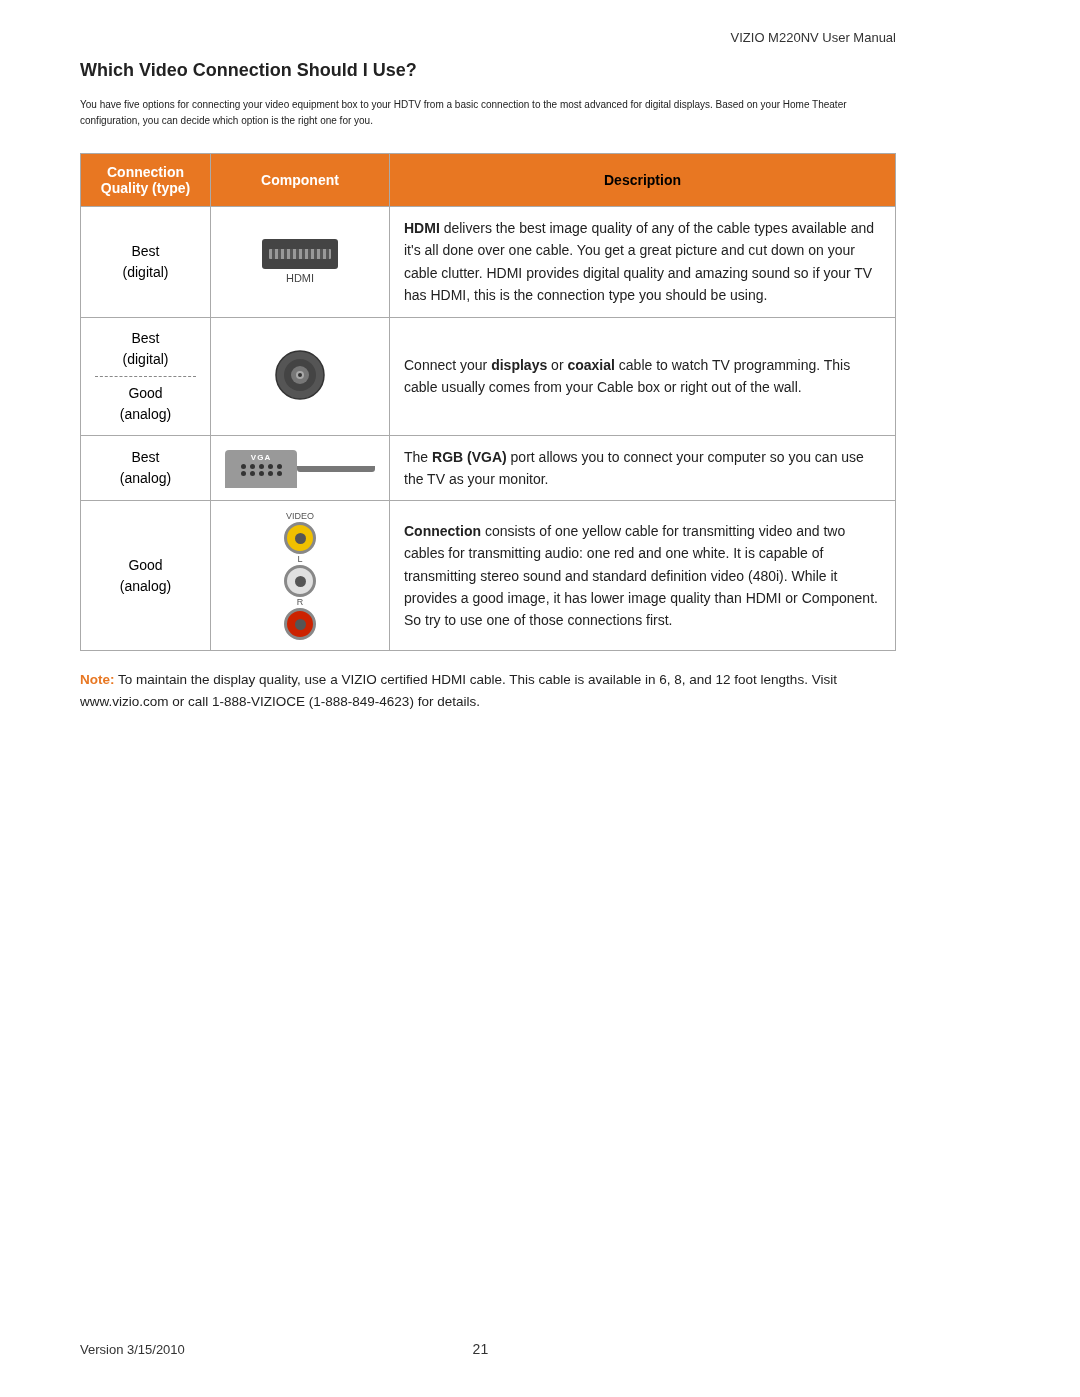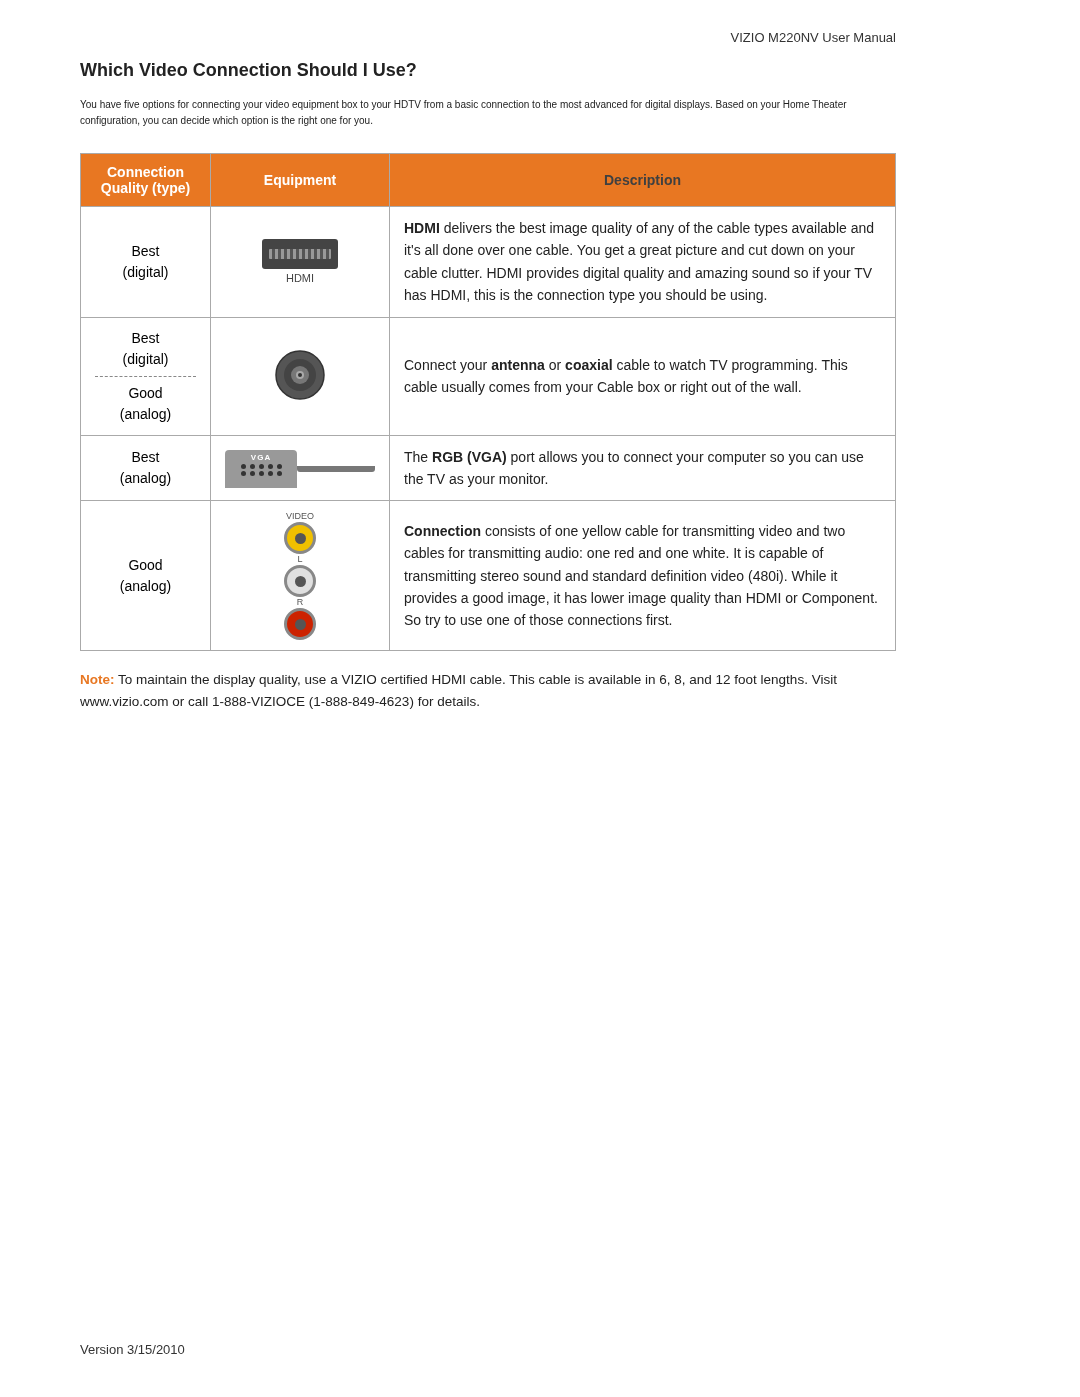--- a/index.html
+++ b/index.html
@@ -65,21 +65,21 @@
     .th-connector {
       background: #e87722;
       color: #fff;
       font-weight: bold;
       font-size: 14px;
       text-align: center;
       width: 120px;
     }
     .th-description {
       background: #e87722;
-      color: #404040;
+      color: #000000;
       font-weight: bold;
       font-size: 14px;
       text-align: center;
       margin-top: 32px;
     }
     .td-quality {
       text-align: center;
       font-size: 14px;
       color: #000000;
       line-height: 1.5;
@@ -146,21 +146,21 @@
 
 
   <div class="section-title">Which Video Connection Should I Use?</div>
 
   <p class="intro-text">You have five options for connecting your video equipment box to your HDTV from a basic connection to the most advanced for digital displays. Based on your Home Theater configuration, you can decide which option is the right one for you.</p>
 
   <table class="conn-table">
     <thead>
       <tr>
         <th class="th-quality">Connection<br>Quality (type)</th>
-        <th class="th-connector">Equipment</th>
+        <th class="th-connector">Component</th>
         <th class="th-description">Description</th>
       </tr>
     </thead>
     <tbody>
 
       <tr>
         <td class="td-quality">Best<br>(digital)</td>
         <td class="td-connector">
           <div style="display:flex;flex-direction:column;align-items:center;">
             <div style="width:76px;height:30px;background:#444;border-radius:3px;display:flex;align-items:center;justify-content:center;">
@@ -184,21 +184,21 @@
           
           <svg width="52" height="52" viewBox="0 0 52 52">
             <circle cx="26" cy="26" r="24" fill="#555" stroke="#333" stroke-width="1.5"></circle>
             <circle cx="26" cy="26" r="16" fill="#444"></circle>
             <circle cx="26" cy="26" r="9" fill="#777"></circle>
             <circle cx="26" cy="26" r="4" fill="#aaa"></circle>
             <circle cx="26" cy="26" r="2" fill="#333"></circle>
           </svg>
         </td>
         <td class="td-description">
-          Connect your <strong>antenna</strong> or <strong>coaxial</strong> cable to watch TV programming. This cable usually comes from your Cable box or right out of the wall.
+          Connect your <strong>displays</strong> or <strong>coaxial</strong> cable to watch TV programming. This cable usually comes from your Cable box or right out of the wall.
         </td>
       </tr>
 
       <tr>
         <td class="td-quality">Best<br>(analog)</td>
         <td class="td-connector">
           
           <div style="display:inline-flex;flex-direction:row;align-items:center;">
             <div style="position:relative;width:72px;height:38px;background:#999;border-radius:4px 4px 0 0;display:flex;flex-direction:column;align-items:center;justify-content:flex-start;padding-top:3px;">
               <span style="font-size:8px;color:#fff;font-weight:bold;letter-spacing:1px;">VGA</span>
@@ -263,17 +263,18 @@
   </table>
 
   <p class="note-text">
     <span class="note-label">Note:</span>
     <span> To maintain the display quality, use a VIZIO certified HDMI cable. This cable is available in 6, 8, and 12 foot lengths. Visit www.vizio.com or call 1-888-VIZIOCE (1-888-849-4623) for details.</span>
   </p>
 
   <div class="footer">
     <div class="footer-left">Version 3/15/2010</div>
     <div class="footer-center">
+      <div>21</div>
     </div>
     <div style="width:120px;"></div>
   </div>
 
 </div>
 
 </body></html>

